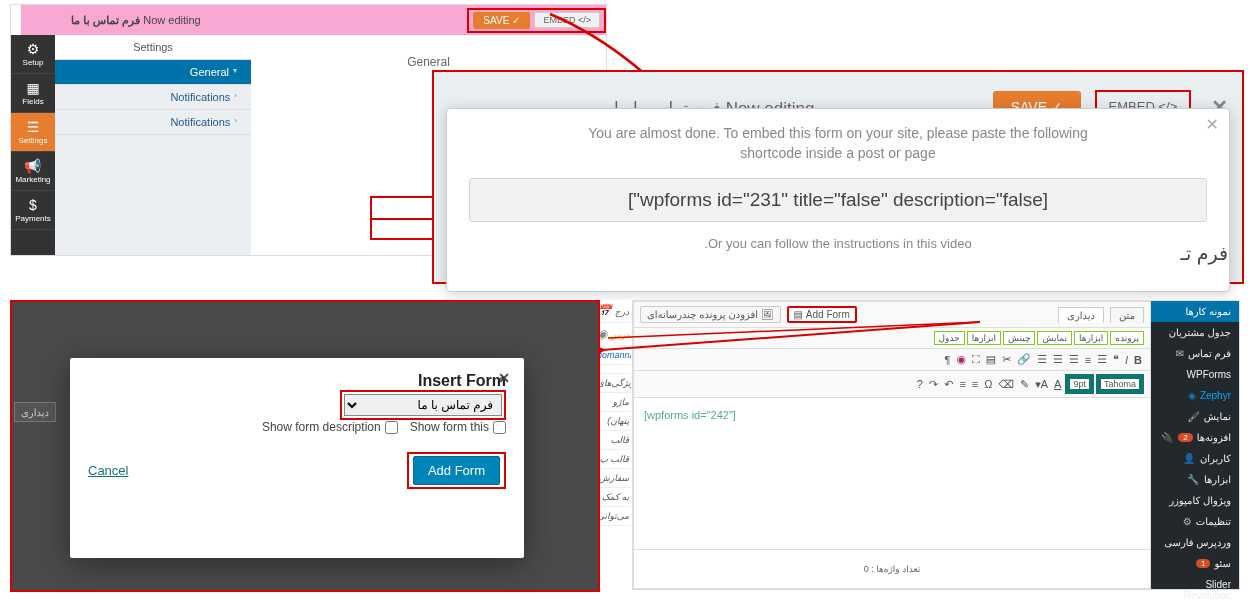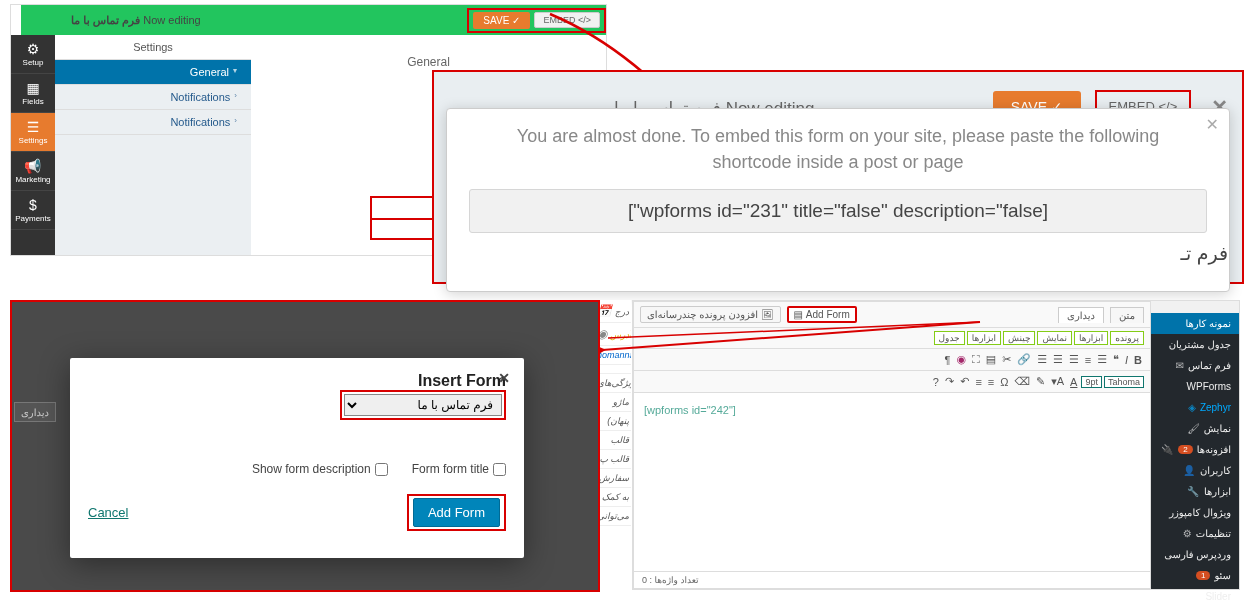--- a/index.html
+++ b/index.html
@@ -20,21 +20,21 @@
   border: 1px solid #ddd;
 }
 .wpf-logo {
   position: absolute; top: 0; left: 0; width: 48px; height: 30px;
   display: flex; align-items: center; justify-content: center;
 }
 .wpf-bear { width: 26px; height: 20px; }
 .wpf-topbar {
   position: absolute; top: 0; left: 10px; right: 0; height: 30px;
   display: flex; align-items: center; justify-content: space-between;
-  padding-left: 50px; background: #22c55e;
+  padding-left: 50px; background: #f9a8d4;
 }
 .wpf-title-row { font-size: 11px; color: #444; }
 .wpf-title-ar { font-weight: 600; }
 .wpf-btns { display: flex; gap: 4px; align-items: center; border: 2px solid #d80000; padding: 2px 4px; }
 .wpf-save-btn {
   background: #e77b2e; color: #fff; border: none; padding: 3px 10px;
   font-size: 10px; border-radius: 2px; cursor: pointer;
 }
 .wpf-embed-btn {
   background: #f1f1f1; color: #666; border: 1px solid #ccc; padding: 2px 8px;
@@ -88,41 +88,41 @@
 .ep-editing {
   position: absolute; top: 26px; left: 180px; font-size: 17px; color: #666;
 }
 .ep-modal {
   position: absolute; top: 36px; left: 12px; right: 12px; height: 168px;
   background: #fff; border: 1px solid #ccc; border-radius: 4px;
   box-shadow: 0 2px 14px rgba(0,0,0,.18);
   padding: 14px 22px 0;
 }
 .ep-modal-close { position: absolute; top: 6px; right: 10px; font-size: 16px; color: #aaa; cursor: pointer; }
-.ep-msg { text-align: center; color: #888; font-size: 18px; line-height: 1.45; margin-bottom: 14px; }
+.ep-msg { text-align: center; color: #888; font-size: 14px; line-height: 1.45; margin-bottom: 14px; }
 .ep-code {
   background: #f1f1f1; border: 1px solid #d6d6d6; border-radius: 3px;
   padding: 10px 16px; font-size: 19px; color: #444; text-align: center;
   font-family: Arial, sans-serif;
 }
 .ep-vid { text-align: center; color: #888; font-size: 13px; margin-top: 14px; }
 .ep-formtitle {
   position: absolute; top: 170px; right: 14px; font-size: 19px; color: #444;
   font-family: Arial, sans-serif; direction: rtl;
 }
 .arrow1 { position: absolute; top: 6px; left: 486px; width: 230px; height: 158px; pointer-events: none; }
 .panel-bottom {
   position: absolute; top: 300px; left: 10px; width: 1228px; height: 288px;
 }
 .wp-editor {
   position: absolute; top: 0; left: 622px; width: 606px; height: 288px;
   border: 1px solid #ddd; background: #f1f1f1; direction: rtl;
 }
 .wp-admin-menu {
-  position: absolute; top: 12px; right: 0; width: 88px; bottom: 0;
+  position: absolute; top: 0; right: 0; width: 88px; bottom: 0;
   background: #23282d; color: #eee; font-size: 10px; direction: rtl;
 }
 .wp-menu-item {
   padding: 5px 8px; cursor: pointer; display: flex; align-items: center;
   justify-content: flex-start; gap: 4px; position: relative;
 }
 .wp-menu-item.active { background: #0073aa; color: #fff; }
 .wp-menu-item.hl { color: #0af; }
 .wp-menu-badge { background: #d54e21; color: #fff; border-radius: 9px; padding: 0 5px; font-size: 8px; }
 .wp-menu-icon { font-size: 10px; opacity: .7; }
@@ -146,29 +146,29 @@
   background: #f7f7f7; border: 1px solid #ccc; border-bottom: none; padding: 2px 8px;
   font-size: 10px; color: #555; cursor: pointer; margin-right: auto;
 }
 .wp-ed-toolbar {
   padding: 3px 6px; display: flex; flex-wrap: wrap; gap: 2px; align-items: center;
   border-bottom: 1px solid #ddd; background: #f9f9f9; font-size: 10px; color: #555;
   direction: rtl;
 }
 .tb-drop { border: 1px solid #84cc16; padding: 1px 4px; font-size: 9px; background: #fff; }
 .tb-i { cursor: pointer; padding: 1px 2px; font-size: 11px; color: #555; }
-.tb-font { border: 1px solid #0f766e; padding: 0 3px; font-size: 9px; background: #fff; }
+.tb-font { border: 5px solid #0f766e; padding: 0 3px; font-size: 9px; background: #fff; }
 .wp-ed-body {
   padding: 10px; min-height: 150px; text-align: left; background: #fff;
 }
 .wp-shortcode-txt { color: #5a9; font-size: 11px; font-family: Arial; }
 .wp-ed-footer {
-  position: absolute; bottom: 0; left: 0; right: 0; padding: 3px 8px;
+  position: absolute; bottom: 0; left: 0; right: 0; padding: 14px 8px;
   border-top: 1px solid #ddd; font-size: 9px; color: #666; direction: rtl;
-  display: flex; justify-content: flex-end;
+  display: flex; justify-content: center;
 }
 .wp-editor-crop {
   position: absolute; top: 0; left: 585px; width: 36px; height: 288px;
   background: #fff; overflow: hidden; font-size: 9px; font-style: italic;
 }
 .crop-line { padding: 4px 2px; color: #555; border-bottom: 1px solid #eee; white-space: nowrap; text-align: right; }
 .crop-icon { font-size: 12px; color: #888; }
 .insert-form-panel {
   position: absolute; top: 0; left: 0; width: 586px; height: 288px;
   background: #4a4a4a; border: 2px solid #d80000;
@@ -178,21 +178,21 @@
   background: #fff; border-radius: 2px; box-shadow: 0 6px 30px rgba(0,0,0,.4);
   padding: 14px 18px 10px; box-sizing: border-box;
 }
 .if-title { font-weight: 700; font-size: 16px; color: #222; text-align: right; }
 .if-close-x { position: absolute; top: 12px; right: 14px; font-size: 14px; color: #444; cursor: pointer; font-weight: bold; }
 .if-msg { text-align: right; font-size: 12px; color: #555; margin: 22px 4px 10px; }
 .if-select {
   width: 100%; padding: 2px 4px; font-size: 12px; direction: rtl;
   border: 1px solid #888;
 }
-.if-checks { clear: both; display: flex; gap: 24px; justify-content: flex-end; margin-top: 42px; font-size: 12px; color: #444; }
+.if-checks { clear: both; display: flex; gap: 12px; justify-content: flex-end; font-size: 12px; color: #444; }
 .if-check { display: flex; align-items: center; gap: 4px; }
 .if-check input { margin: 0; }
 .if-actions { display: flex; justify-content: space-between; align-items: center; margin-top: 18px; }
 .if-cancel { color: #0f766e; font-size: 13px; text-decoration: underline; cursor: pointer; }
 .if-add-btn {
   background: #0085ba; color: #fff; border: 1px solid #006a95; padding: 6px 14px;
   font-size: 13px; border-radius: 2px; cursor: pointer;
 }
 .if-add-wrap { border: 2px solid #d80000; padding: 2px 4px; display: inline-block; }
 .if-bg-tab {
@@ -284,20 +284,21 @@
         </button>
       <span class="ep-close-x">✕</span>
     </div>
     <div class="ep-modal">
       <span class="ep-modal-close">✕</span>
       <div class="ep-msg">
         <span>You are almost done. To embed this form on your site, please paste the following</span><br>
         <span>shortcode inside a post or page</span>
       </div>
       <div class="ep-code">["wpforms id="231" title="false" description="false]</div>
+      <div class="ep-vid">.Or you can follow the instructions in this video</div>
     </div>
     <div class="ep-formtitle">فرم تـ</div>
   </div>
 </div>
 
 <div class="panel-bottom">
   <div class="wp-editor">
     <div class="wp-admin-menu">
       <div class="wp-menu-item active">
           <span>نمونه کارها</span>
@@ -443,21 +444,21 @@
             <option>فرم تماس با ما</option>
           </select>
         </div>
       </div>
       <div class="if-checks">
         <label class="if-check">
             <span>Show form description</span>
             <input type="checkbox" style="">
           </label>
         <label class="if-check">
-            <span>Form form title</span>
+            <span>Show form this</span>
             <input type="checkbox" style="">
           </label>
       </div>
       <div class="if-actions">
         <span class="if-cancel">Cancel</span>
         <span class="if-add-wrap">
           <button class="if-add-btn">Add Form</button>
         </span>
       </div>
     </div>

